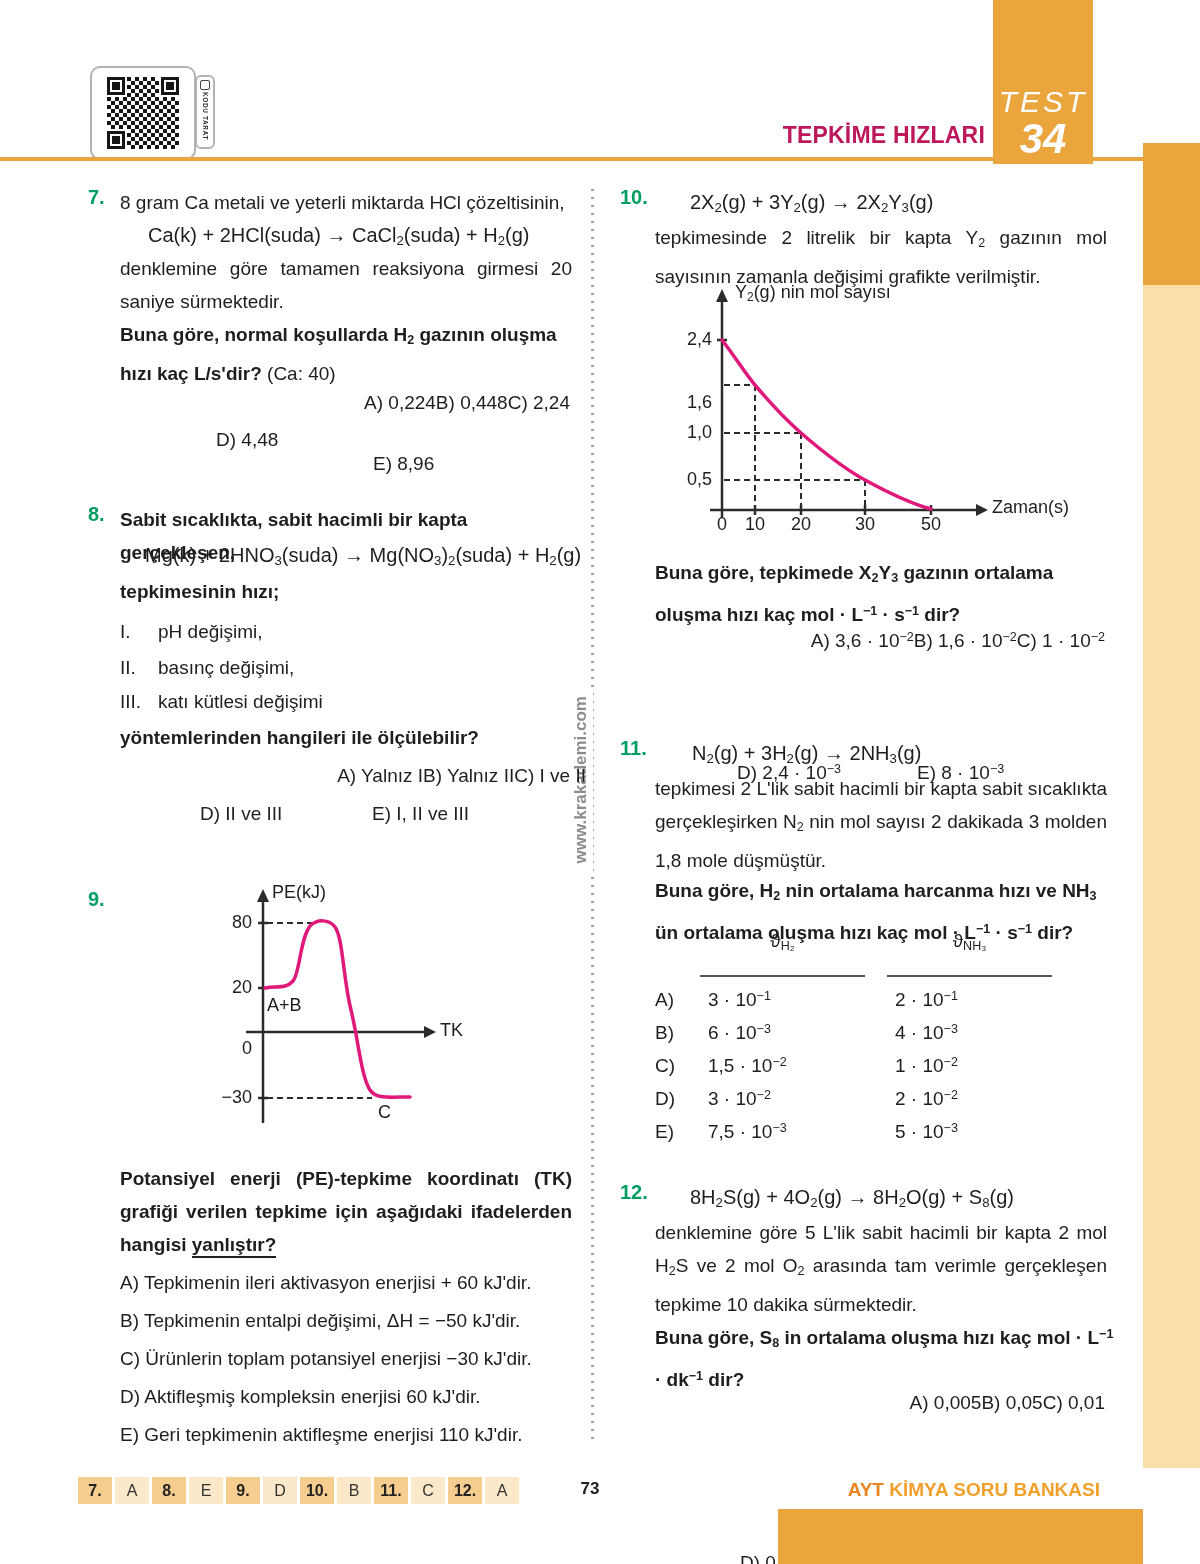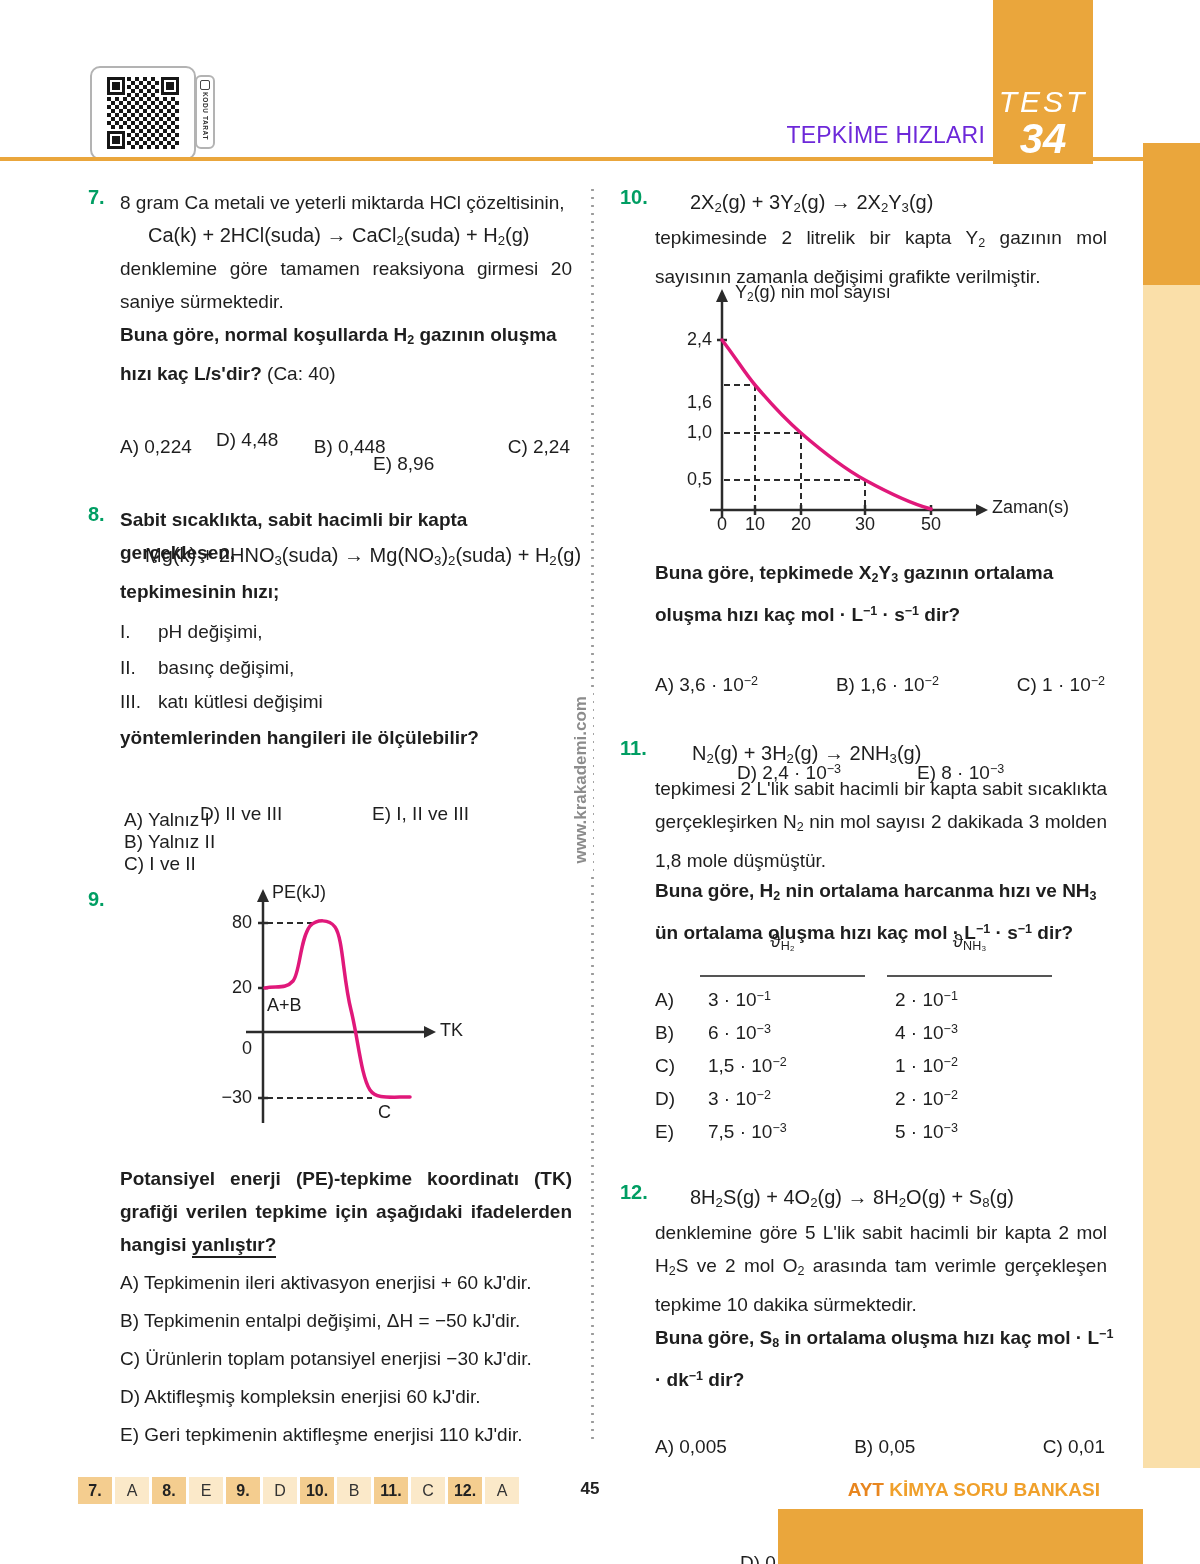--- a/index.html
+++ b/index.html
@@ -4,21 +4,21 @@
 <style>
   html,body{margin:0;padding:0;background:#fff;}
   .page{position:relative;width:1200px;height:1564px;background:#ffffff;overflow:hidden;
         font-family:"Liberation Sans","DejaVu Sans",sans-serif;color:#1e1e1e;}
   .abs{position:absolute;}
   
   .rule{background:#eaa63c;height:4px;}
   .badge{background:#eaa63c;display:flex;flex-direction:column;align-items:center;justify-content:flex-end;padding-bottom:4px;color:#fff;}
   .badge .t1{font-size:30px;letter-spacing:3px;font-weight:400;line-height:1.1;}
   .badge .t2{font-size:42px;font-weight:700;line-height:1.0;}
-  .htitle{font-size:23px;font-weight:400;color:#6d28d9;text-align:right;letter-spacing:.2px;}
+  .htitle{font-size:23px;font-weight:700;color:#be185d;text-align:right;letter-spacing:.2px;}
   .strip{background:#fadfa9;}
   .strip.dark{background:#eaa63c;}
   
   .qrcard{width:102px;height:90px;background:#fff;border:2px solid #b3b3b3;border-radius:10px;position:relative;}
   .qrtab{position:absolute;right:-21px;top:7px;width:20px;height:74px;background:#fff;border:2px solid #b3b3b3;border-radius:6px;
          display:flex;flex-direction:column;align-items:center;padding-top:3px;box-sizing:border-box;}
   .qrtab .mini{width:8px;height:8px;border:1.5px solid #444;border-radius:2px;margin-bottom:2px;flex:none;}
   .qrtab .vlabel{writing-mode:vertical-rl;font-size:6.5px;font-weight:700;letter-spacing:.6px;color:#333;}
   .qr{position:absolute;left:15px;top:9px;width:72px;height:72px;
       background:repeating-conic-gradient(#161616 0% 25%,#ffffff 0% 50%);background-size:8px 8px;}
@@ -28,21 +28,21 @@
   .dots{width:3px;background-image:radial-gradient(circle,#9b9b9b 1.1px,transparent 1.3px);background-size:3px 8px;background-repeat:repeat-y;}
   .wm{writing-mode:vertical-rl;transform:rotate(180deg);font-size:17px;font-weight:700;color:#8c8c8c;background:#fff;padding:8px 2px;}
   
   .qnum{color:#009e63;font-weight:700;font-size:20px;}
   .line{font-size:19px;line-height:33px;margin:0;}
   .just{text-align:justify;}
   .bold{font-weight:700;}
   .eq{font-size:20px;line-height:33px;white-space:nowrap;}
   sub{font-size:.66em;vertical-align:-.22em;}
   sup{font-size:.66em;vertical-align:.5em;}
-  .row3{display:flex;justify-content:space-between;font-size:19px;margin-top:44px;}
+  .row3{display:flex;justify-content:flex-end;font-size:19px;}
   .rowfree{position:relative;height:28px;font-size:19px;}
   .rowfree span{position:absolute;top:0;white-space:nowrap;}
   .optlist div{font-size:19px;line-height:33px;margin-bottom:5px;white-space:nowrap;}
   .ul{border-bottom:2px solid #1e1e1e;padding-bottom:1px;}
   .roman{display:inline-block;width:38px;}
   
   svg{display:block;}
   .tick{font-size:18px;color:#1e1e1e;white-space:nowrap;}
   .tr{text-align:right;}
   .tc{text-align:center;}
@@ -114,21 +114,21 @@
 
   <div class="abs" style="left:88px;top:503px;width:484px;">
     <span class="abs qnum" style="left:0;top:0;">8.</span>
     <p class="abs line bold" style="left:32px;top:0;width:452px;">Sabit sıcaklıkta, sabit hacimli bir kapta gerçekleşen,</p>
     <p class="abs line eq" style="left:57px;top:36px;">Mg(k) + 2HNO<sub>3</sub>(suda) → Mg(NO<sub>3</sub>)<sub>2</sub>(suda) + H<sub>2</sub>(g)</p>
     <p class="abs line bold" style="left:32px;top:72px;">tepkimesinin hızı;</p>
     <p class="abs line" style="left:32px;top:112px;"><span class="roman">I.</span><span>pH değişimi,</span></p>
     <p class="abs line" style="left:32px;top:148px;"><span class="roman">II.</span><span>basınç değişimi,</span></p>
     <p class="abs line" style="left:32px;top:182px;"><span class="roman">III.</span><span>katı kütlesi değişimi</span></p>
     <p class="abs line bold" style="left:32px;top:218px;width:452px;">yöntemlerinden hangileri ile ölçülebilir?</p>
-    <div class="abs row3" style="left:36px;top:262px;width:450px;flex-direction:column;">
+    <div class="abs row3" style="left:48px;top:262px;width:450px;">
       <span>A) Yalnız I</span>
       <span>B) Yalnız II</span>
       <span>C) I ve II</span>
     </div>
     <div class="abs rowfree" style="left:32px;top:300px;width:450px;">
       <span style="left:80px;">D) II ve III</span>
       <span style="left:252px;">E) I, II ve III</span>
     </div>
   </div>
 
@@ -278,20 +278,20 @@
     <span class="chip a">E</span>
     <span class="chip n">9.</span>
     <span class="chip a">D</span>
     <span class="chip n">10.</span>
     <span class="chip a">B</span>
     <span class="chip n">11.</span>
     <span class="chip a">C</span>
     <span class="chip n">12.</span>
     <span class="chip a">A</span>
   </div>
-  <div class="abs pageno" style="left:540px;top:1479px;width:100px;">45</div>
+  <div class="abs pageno" style="left:540px;top:1479px;width:100px;">73</div>
   <div class="abs brand" style="left:800px;top:1479px;width:300px;">
     <span class="p1">AYT</span>
     <span class="p2">KİMYA SORU BANKASI</span>
   </div>
   <div class="abs oblock" style="left:778px;top:1509px;width:365px;height:55px;"></div>
 
 </div>
 
 </body></html>

